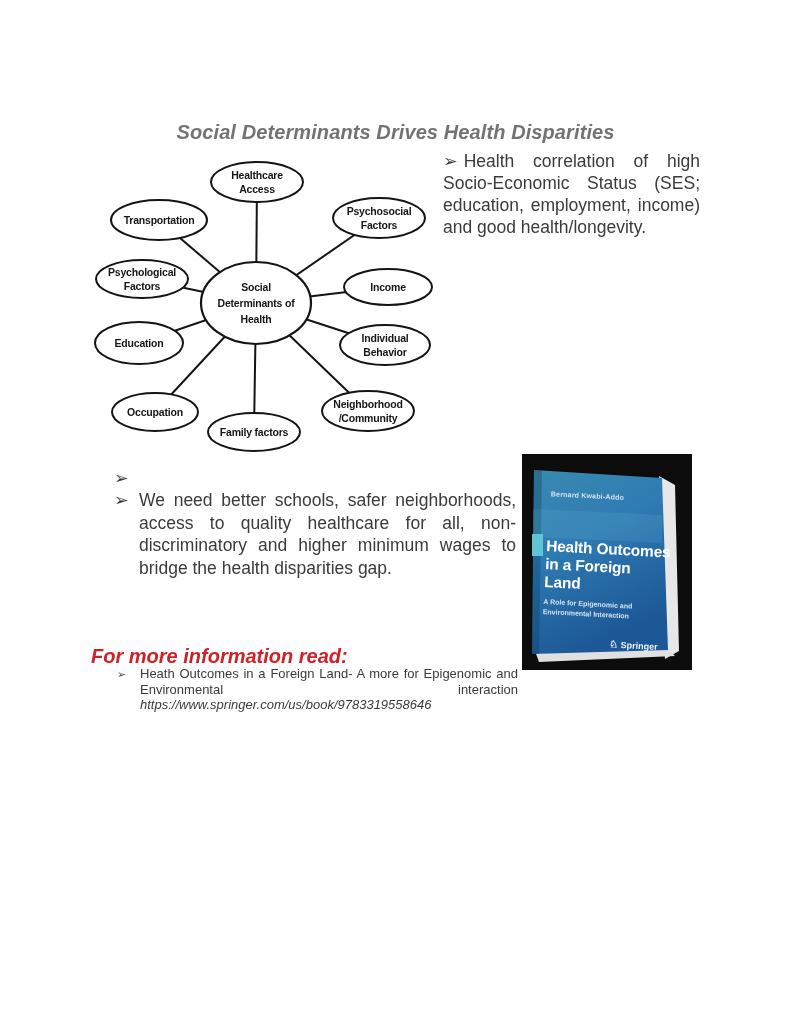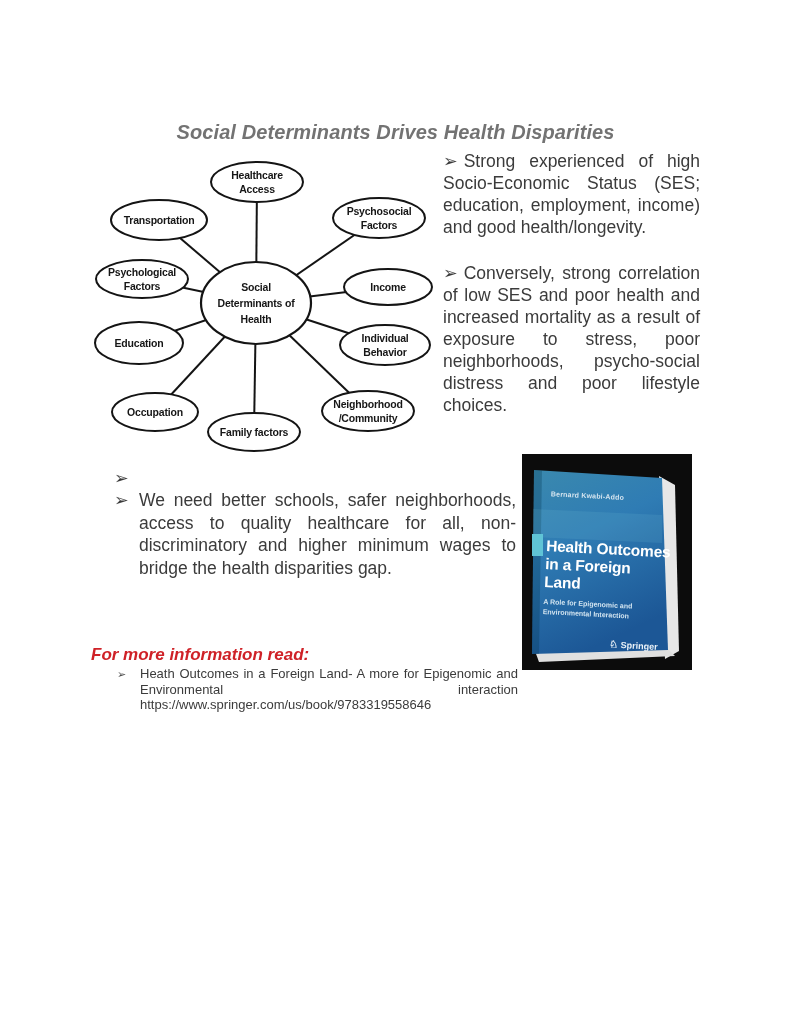--- a/index.html
+++ b/index.html
@@ -26,26 +26,26 @@
   .arr{margin-right:6px;}
 
   
   .bullets{position:absolute;left:112px;top:467px;width:404px;list-style:none;margin:0;padding:0;color:#3b3b3b;}
   .bullets li{position:relative;padding-left:27px;font-size:17.5px;line-height:22.5px;
     text-align:justify;margin-bottom:22px;}
   .bullets .arr{position:absolute;left:2px;top:0;margin:0;}
 
   
   .more-info-heading{position:absolute;left:91px;top:645px;
-    font-size:17px;font-weight:bold;font-style:italic;color:#cf2127;}
+    font-size:20px;font-weight:bold;font-style:italic;color:#cf2127;}
   .reference{position:absolute;left:117px;top:666px;width:401px;
     font-size:13px;line-height:15.5px;color:#3b3b3b;}
   .reference .ref-text{display:block;padding-left:23px;text-align:justify;}
   .reference .arr{position:absolute;left:0;top:1px;font-size:11px;color:#4a4a4a;}
-  .ref-url{}
+  .ref-url{font-style:italic;}
 
   
   .book-photo{position:absolute;left:522px;top:454px;width:170px;height:216px;}
   .bk-author{font:bold 7px "Liberation Sans",sans-serif;fill:#d4e4ef;letter-spacing:.2px;}
   .bk-title{font:bold 15.5px "Liberation Sans",sans-serif;fill:#ffffff;letter-spacing:-.2px;}
   .bk-sub{font:bold 7px "Liberation Sans",sans-serif;fill:#d2e4f0;}
   .bk-pub{font:bold 9px "Liberation Sans",sans-serif;fill:#eaf2f8;}
   .bk-horse{font-size:10px;}
 </style>
 </head>
@@ -106,22 +106,21 @@
         <ellipse cx="368" cy="411" rx="46" ry="20" class="dg-ellipse"></ellipse>
         <text class="dg-text"><tspan x="368" y="408.05">Neighborhood</tspan><tspan x="368" y="421.55">/Community</tspan></text>
       </g>
       <g>
         <ellipse cx="256" cy="303" rx="55" ry="41" class="dg-ellipse center"></ellipse>
         <text class="dg-text"><tspan x="256" y="290.5">Social</tspan><tspan x="256" y="306.8">Determinants of</tspan><tspan x="256" y="323.1">Health</tspan></text>
       </g>
     </svg>
 
   <div class="right-col">
-    <p><span class="arr">➢</span><span>Strong experienced of high Socio-Economic Status (SES; education, employment, income) and good health/longevity.</span></p>
-    <p><span class="arr">➢</span><span>Conversely, strong correlation of low SES and poor health and increased mortality as a result of exposure to stress, poor neighborhoods, psycho-social distress and poor lifestyle choices.</span></p>
+    <p><span class="arr">➢</span><span>Health correlation of high Socio-Economic Status (SES; education, employment, income) and good health/longevity.</span></p>
   </div>
 
   <ul class="bullets">
     <li><span class="arr">➢</span></li>
     <li><span class="arr">➢</span><span>We need better schools, safer neighborhoods, access to quality healthcare for all, non-discriminatory and higher minimum wages to bridge the health disparities gap.</span></li>
   </ul>
 
   <div class="more-info-heading">For more information read:</div>
 
   <div class="reference">

